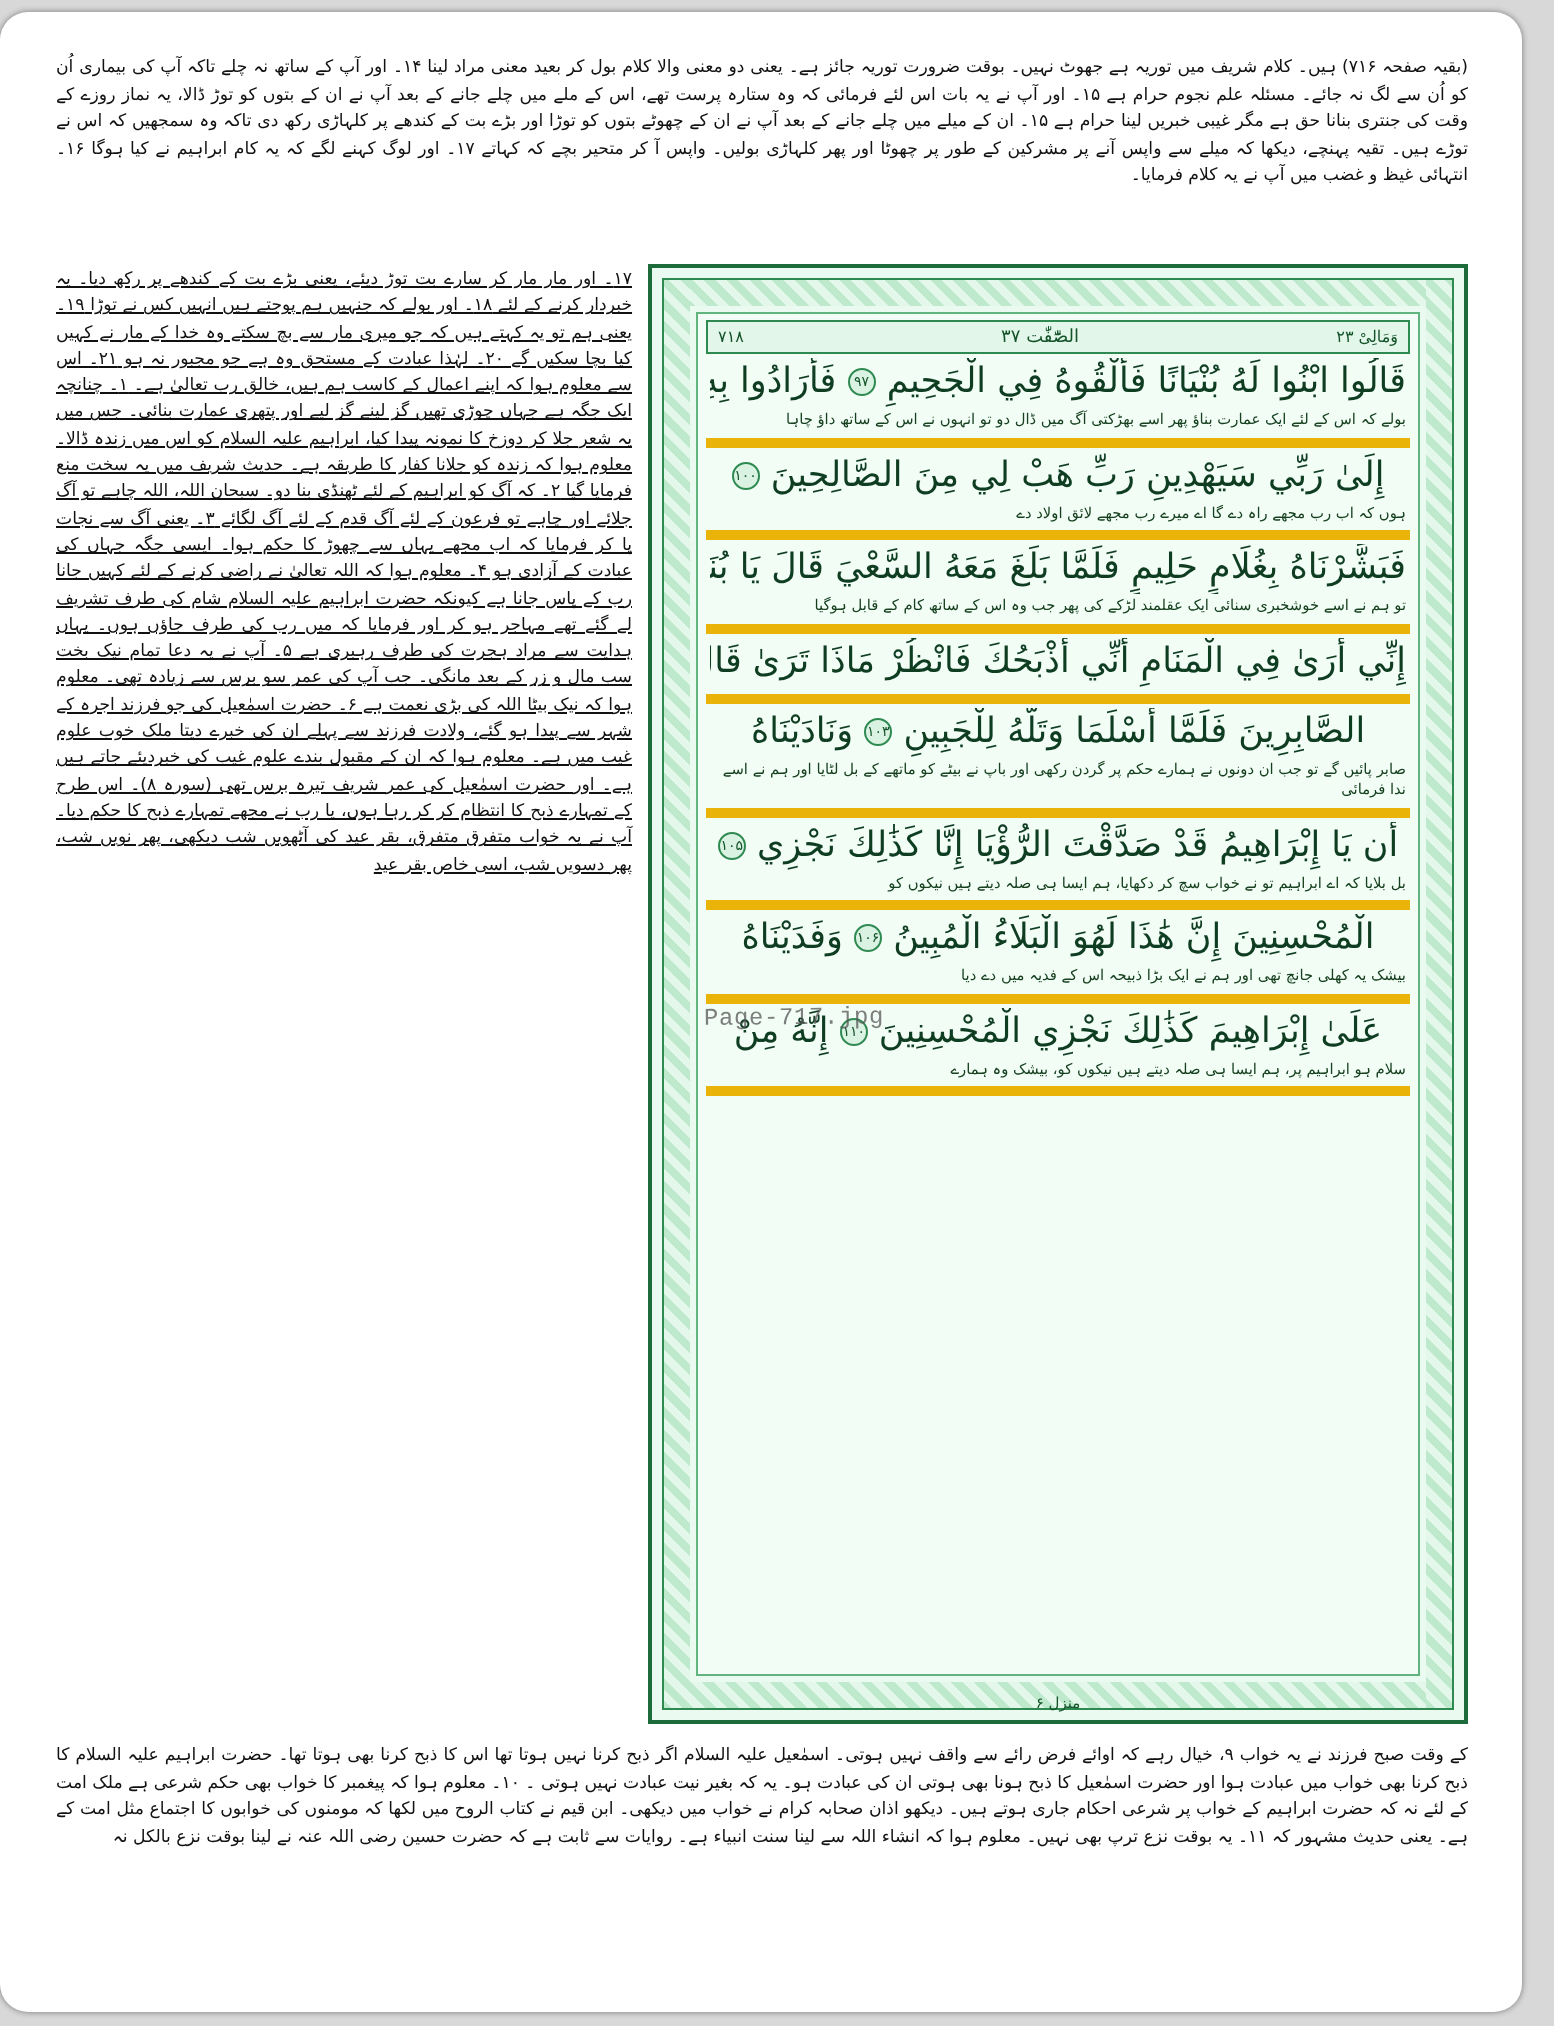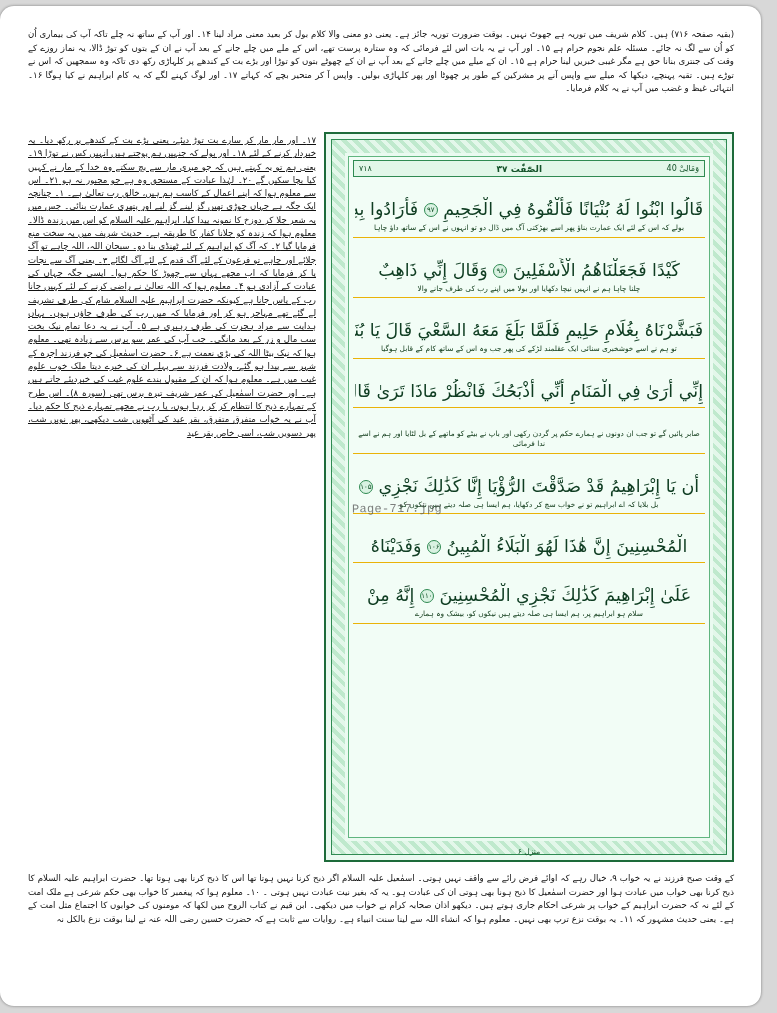--- a/index.html
+++ b/index.html
@@ -69,35 +69,35 @@
   }
   
   .sura-header{
     display:flex;flex-direction:row-reverse;align-items:center;
     justify-content:space-between;
     border:1px solid #2f8a52;
     background:#e2f7e9;
     height:17px;padding:0 5px;box-sizing:border-box;
     font-size:8px;color:#14532a;direction:rtl;
   }
-  .sura-header .mid{font-weight:bold;font-size:9px;}
+  .sura-header .mid{font-weight:normal;font-size:9px;}
   .ayah-block{
-    margin-top:18px;
-    border-bottom:1px solid #eab308;
+    margin-top:0;
+    border-bottom:5px solid #eab308;
     padding:2px 2px 3px 2px;
   }
   .ayah-ar{
     direction:rtl;text-align:center;
     font-family:"DejaVu Sans", sans-serif;
     font-size:17.5px;line-height:25px;color:#0f3d22;
     white-space:nowrap;
     overflow:hidden;
   }
   .ayah-ur{
-    direction:rtl;text-align:center;
+    direction:rtl;
     font-size:7.4px;line-height:10.5px;color:#16401f;
     margin-top:1px;
   }
   .ayah-num{
     display:inline-block;
     border:1px solid #2f8a52;border-radius:50%;
     width:12px;height:12px;line-height:12px;
     font-size:7px;text-align:center;vertical-align:middle;
     background:#d9f2e2;color:#14532a;
   }
@@ -131,55 +131,57 @@
     <div class="frame-deco deco-bottom"></div>
     <div class="frame-deco deco-left"></div>
     <div class="frame-deco deco-right"></div>
     <div class="inner-border"></div>
 
     <div class="quran-body">
 
       <div class="sura-header">
         <span>۷۱۸</span>
         <span class="mid">الصّٰٓفّٰت ۳۷</span>
-        <span>وَمَالِیْ 40</span>
+        <span>وَمَالِیْ ۲۳</span>
       </div>
 
       <div class="ayah-block">
         <div class="ayah-ar"><span>قَالُوا ابْنُوا لَهُ بُنْيَانًا فَأَلْقُوهُ فِي الْجَحِيمِ</span> <span class="ayah-num">۹۷</span> <span>فَأَرَادُوا بِهِ</span></div>
         <div class="ayah-ur">بولے کہ اس کے لئے ایک عمارت بناؤ پھر اسے بھڑکتی آگ میں ڈال دو تو انہوں نے اس کے ساتھ داؤ چاہا</div>
       </div>
 
+
       <div class="ayah-block">
-        <div class="ayah-ar"><span>كَيْدًا فَجَعَلْنَاهُمُ الْأَسْفَلِينَ</span> <span class="ayah-num">۹۸</span> <span>وَقَالَ إِنِّي ذَاهِبٌ</span></div>
-        <div class="ayah-ur">چلنا چاہا ہم نے انہیں نیچا دکھایا اور بولا میں اپنے رب کی طرف جانے والا</div>
+        <div class="ayah-ar"><span>إِلَىٰ رَبِّي سَيَهْدِينِ رَبِّ هَبْ لِي مِنَ الصَّالِحِينَ</span> <span class="ayah-num">۱۰۰</span></div>
+        <div class="ayah-ur">ہوں کہ اب رب مجھے راہ دے گا اے میرے رب مجھے لائق اولاد دے</div>
       </div>
-
 
       <div class="ayah-block">
         <div class="ayah-ar"><span>فَبَشَّرْنَاهُ بِغُلَامٍ حَلِيمٍ فَلَمَّا بَلَغَ مَعَهُ السَّعْيَ قَالَ يَا بُنَيَّ</span> </div>
         <div class="ayah-ur">تو ہم نے اسے خوشخبری سنائی ایک عقلمند لڑکے کی پھر جب وہ اس کے ساتھ کام کے قابل ہوگیا</div>
       </div>
 
       <div class="ayah-block">
         <div class="ayah-ar"><span>إِنِّي أَرَىٰ فِي الْمَنَامِ أَنِّي أَذْبَحُكَ فَانْظُرْ مَاذَا تَرَىٰ قَالَ</span></div>
       </div>
 
 
       <div class="ayah-block">
+        <div class="ayah-ar"><span>الصَّابِرِينَ فَلَمَّا أَسْلَمَا وَتَلَّهُ لِلْجَبِينِ</span> <span class="ayah-num">۱۰۳</span> <span>وَنَادَيْنَاهُ</span></div>
         <div class="ayah-ur">صابر پائیں گے تو جب ان دونوں نے ہمارے حکم پر گردن رکھی اور باپ نے بیٹے کو ماتھے کے بل لٹایا اور ہم نے اسے ندا فرمائی</div>
       </div>
 
       <div class="ayah-block">
         <div class="ayah-ar"><span>أَن يَا إِبْرَاهِيمُ قَدْ صَدَّقْتَ الرُّؤْيَا إِنَّا كَذَٰلِكَ نَجْزِي</span> <span class="ayah-num">۱۰۵</span></div>
         <div class="ayah-ur">بل بلایا کہ اے ابراہیم تو نے خواب سچ کر دکھایا، ہم ایسا ہی صلہ دیتے ہیں نیکوں کو</div>
       </div>
 
       <div class="ayah-block">
         <div class="ayah-ar"><span>الْمُحْسِنِينَ إِنَّ هَٰذَا لَهُوَ الْبَلَاءُ الْمُبِينُ</span> <span class="ayah-num">۱۰۶</span> <span>وَفَدَيْنَاهُ</span></div>
+        <div class="ayah-ur">بیشک یہ کھلی جانچ تھی اور ہم نے ایک بڑا ذبیحہ اس کے فدیہ میں دے دیا</div>
       </div>
 
 
       <div class="ayah-block">
         <div class="ayah-ar"><span>عَلَىٰ إِبْرَاهِيمَ كَذَٰلِكَ نَجْزِي الْمُحْسِنِينَ</span> <span class="ayah-num">۱۱۰</span> <span>إِنَّهُ مِنْ</span></div>
         <div class="ayah-ur">سلام ہو ابراہیم پر، ہم ایسا ہی صلہ دیتے ہیں نیکوں کو، بیشک وہ ہمارے</div>
       </div>
 
     </div>
 

